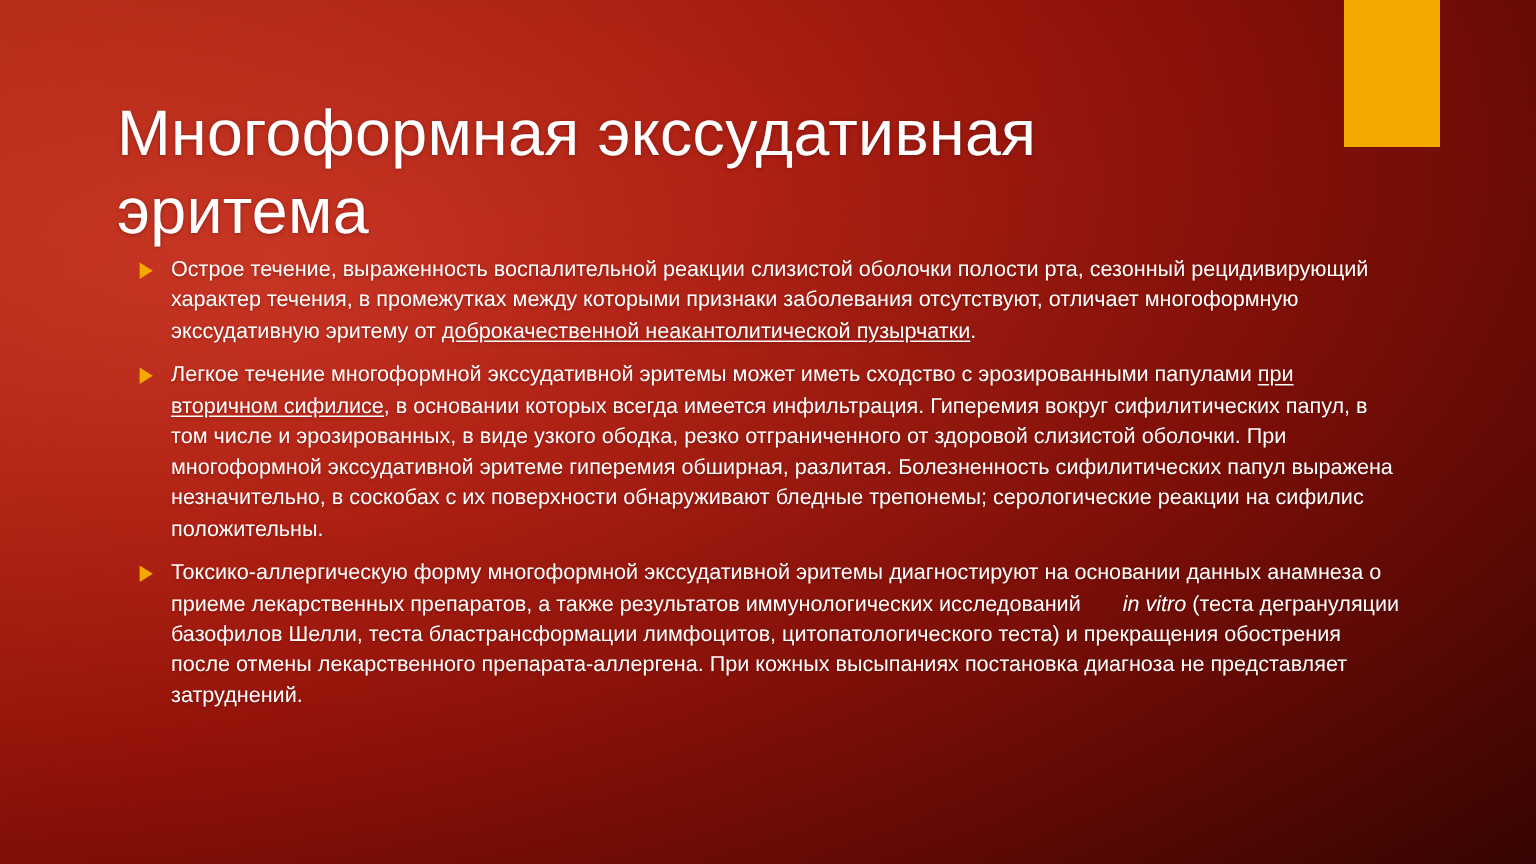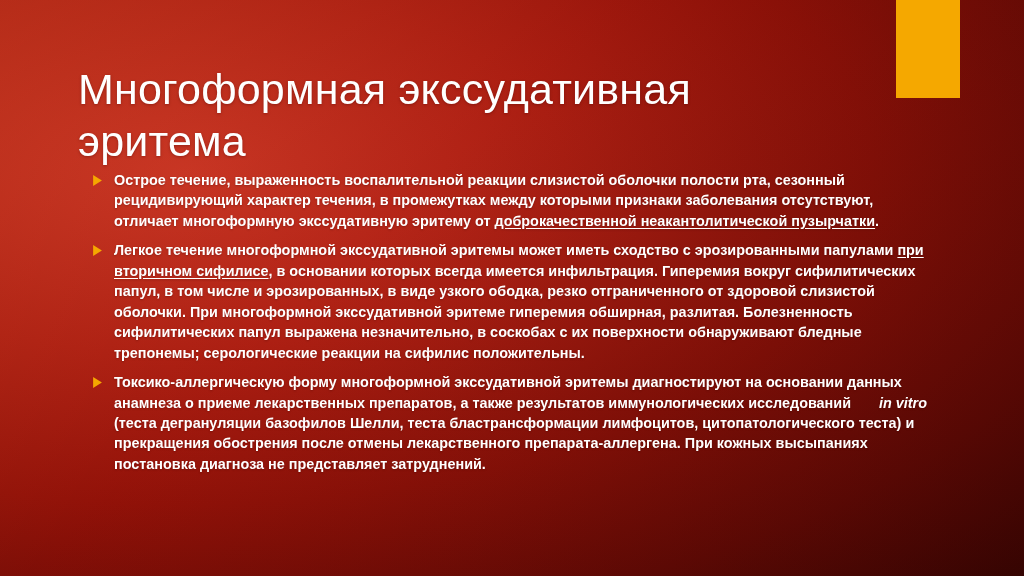--- a/index.html
+++ b/index.html
@@ -49,21 +49,20 @@
   .body-area {
     position: absolute;
     left: 92px;
     top: 170px;
     width: 845px;
   }
   .bullet-row {
     display: flex;
     align-items: flex-start;
     margin-bottom: 9px;
-    font-weight: bold;
   }
   .bullet-marker {
     flex: 0 0 auto;
     width: 22px;
     padding-top: 5px;
     color: #f5a800;
     font-size: 11px;
     line-height: 1;
   }
   .bullet-marker svg { display: block; }

